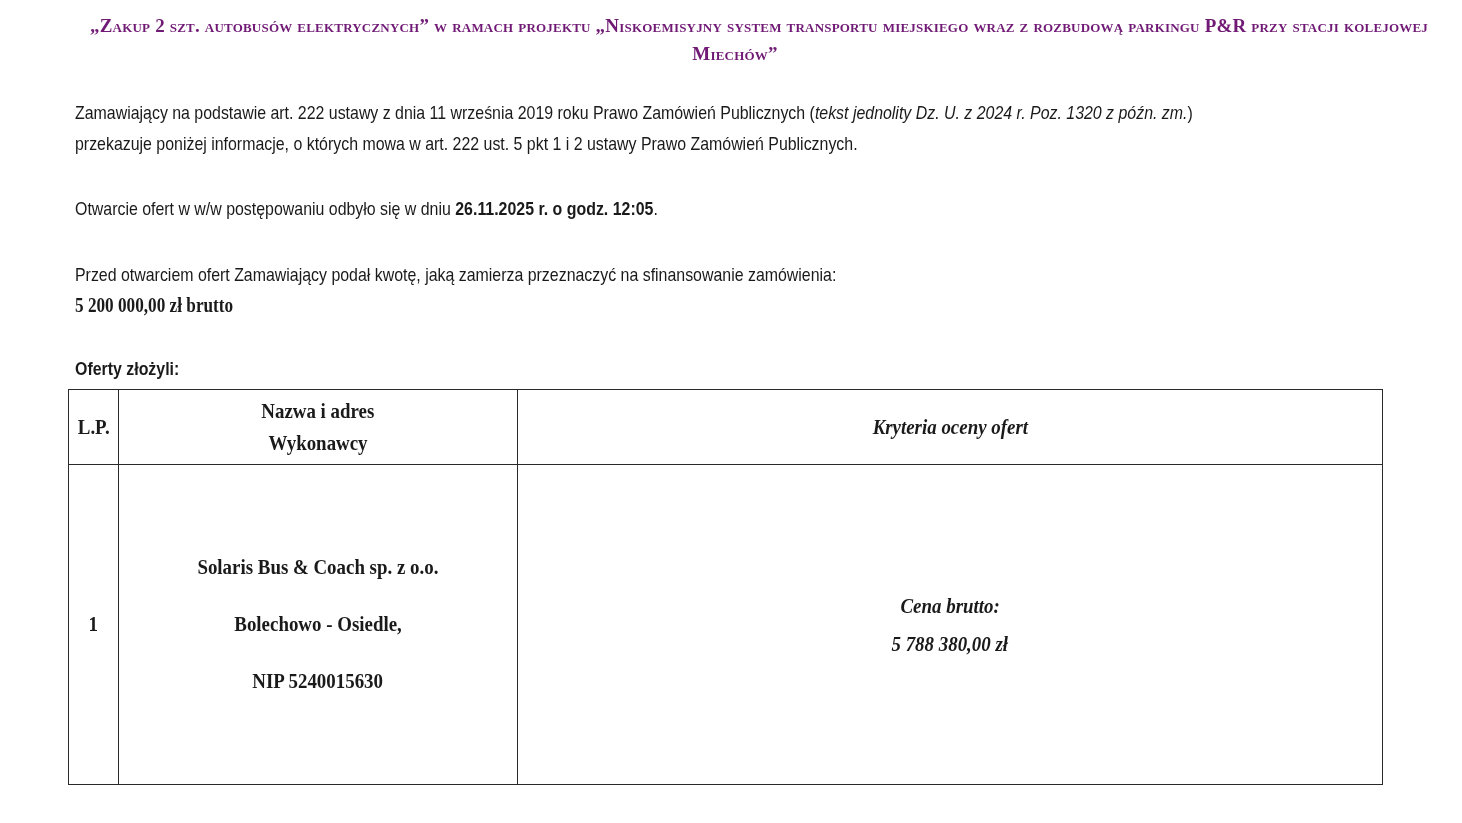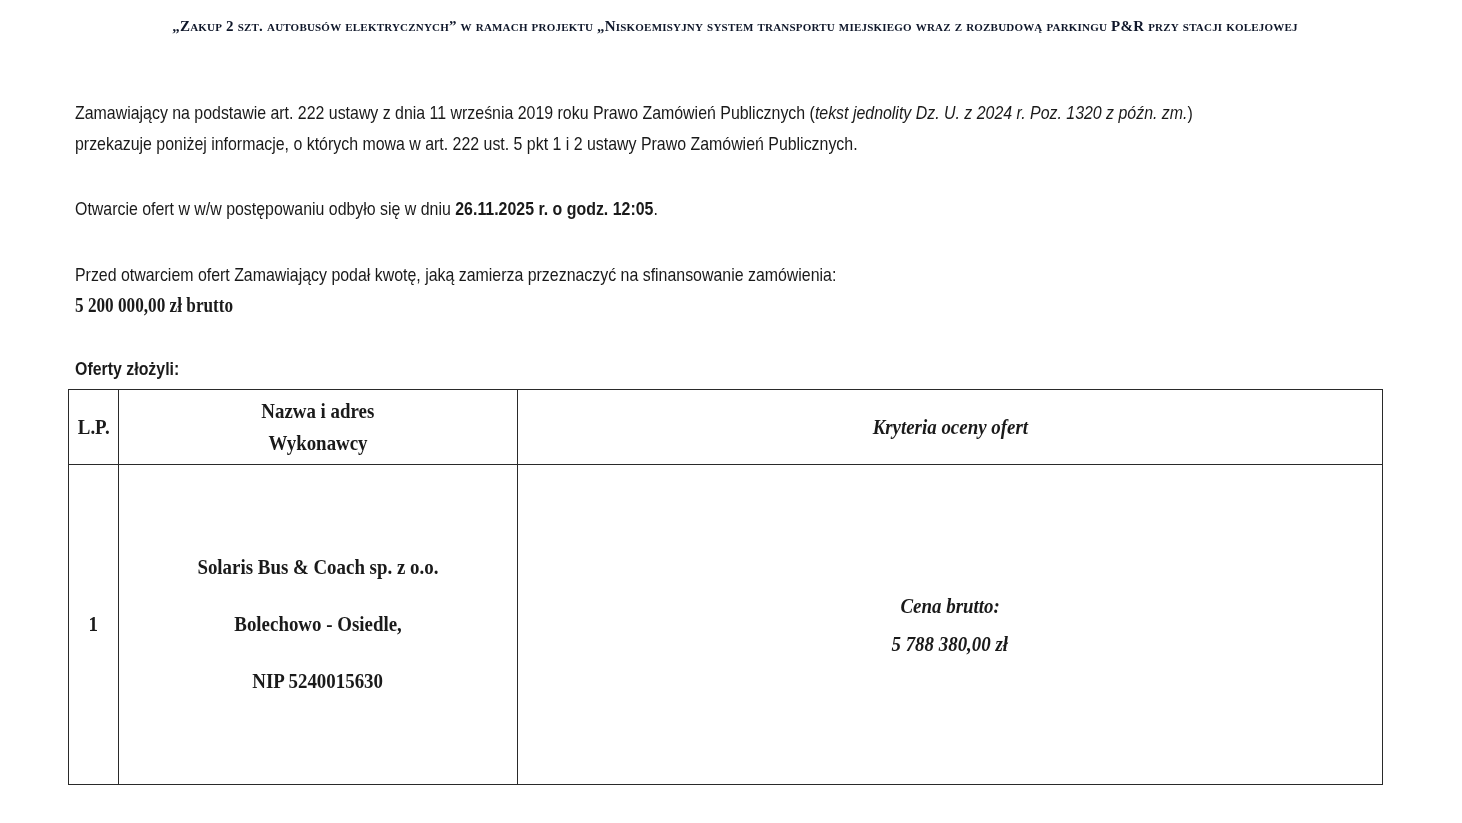--- a/index.html
+++ b/index.html
@@ -18,24 +18,24 @@
     .sans { font-family: "Liberation Sans", "DejaVu Sans", sans-serif; }
 
     .title-block {
       position: absolute;
       left: 90px;
       top: 12px;
       width: 1290px;
       text-align: center;
       font-variant: small-caps;
       font-weight: bold;
-      font-size: 15px;
+      font-size: 19px;
       line-height: 28px;
       letter-spacing: 0.2px;
-      color: #0f172a;
+      color: #701a75;
     }
     .title-line { display: block; white-space: nowrap; }
 
     .para {
       position: absolute;
       left: 75px;
       font-size: 18.5px;
       line-height: 31px;
       transform-origin: left top;
       transform: scaleX(0.86);
@@ -96,20 +96,21 @@
     .cond { display: inline-block; transform: scaleX(0.9); }
     .cell-line { display: block; line-height: 32px; text-align: center; }
     .name-cell .cell-line { line-height: 57px; }
     .crit-cell .cell-line { line-height: 38px; font-style: italic; }
   </style>
 </head>
 <body>
 
 <div class="title-block serif">
   <span class="title-line">„Zakup 2 szt. autobusów elektrycznych” w ramach projektu „Niskoemisyjny system transportu miejskiego wraz z rozbudową parkingu P&amp;R przy stacji kolejowej</span>
+  <span class="title-line">Miechów”</span>
 </div>
 
 <div class="para sans p1"><span>Zamawiający na podstawie art. 222 ustawy z dnia 11 września 2019 roku Prawo Zamówień Publicznych (</span><i>tekst jednolity Dz. U. z 2024 r. Poz. 1320 z późn. zm.</i><span>)</span></div>
 <div class="para sans p1b">przekazuje poniżej informacje, o których mowa w art. 222 ust. 5 pkt 1 i 2 ustawy Prawo Zamówień Publicznych.</div>
 
 <div class="para sans p2"><span>Otwarcie ofert w w/w postępowaniu odbyło się w dniu </span><b>26.11.2025 r. o godz. 12:05</b><span>.</span></div>
 
 <div class="para sans p3">Przed otwarciem ofert Zamawiający podał kwotę, jaką zamierza przeznaczyć na sfinansowanie zamówienia:</div>
 <div class="amount serif">5 200 000,00 zł brutto</div>
 

